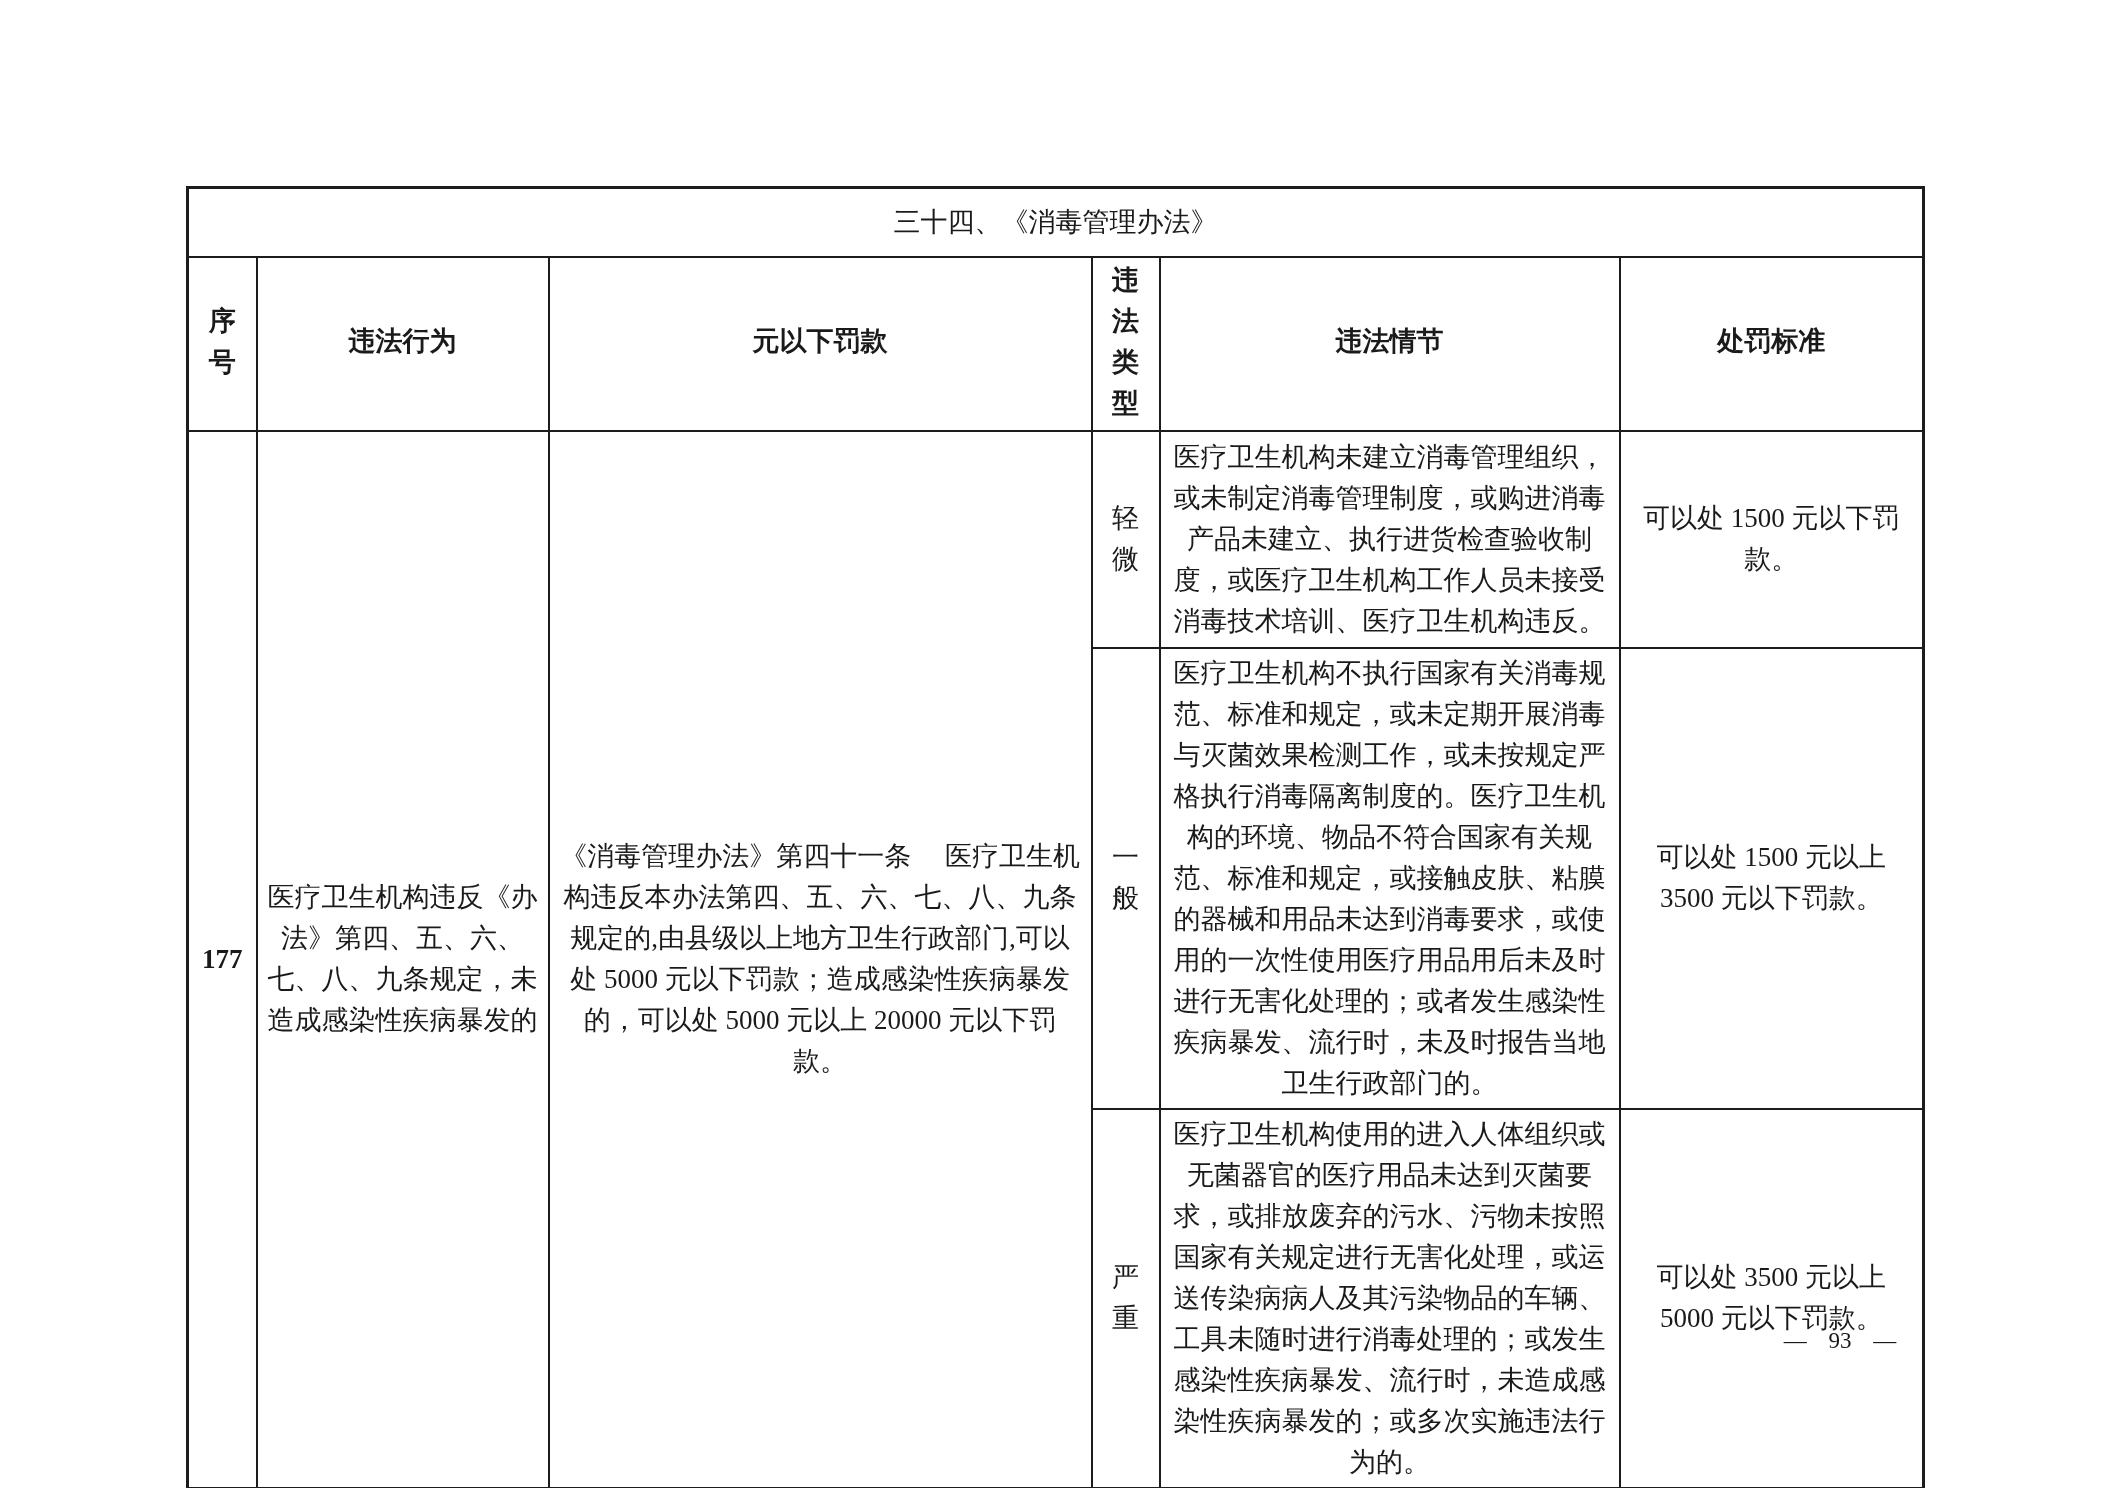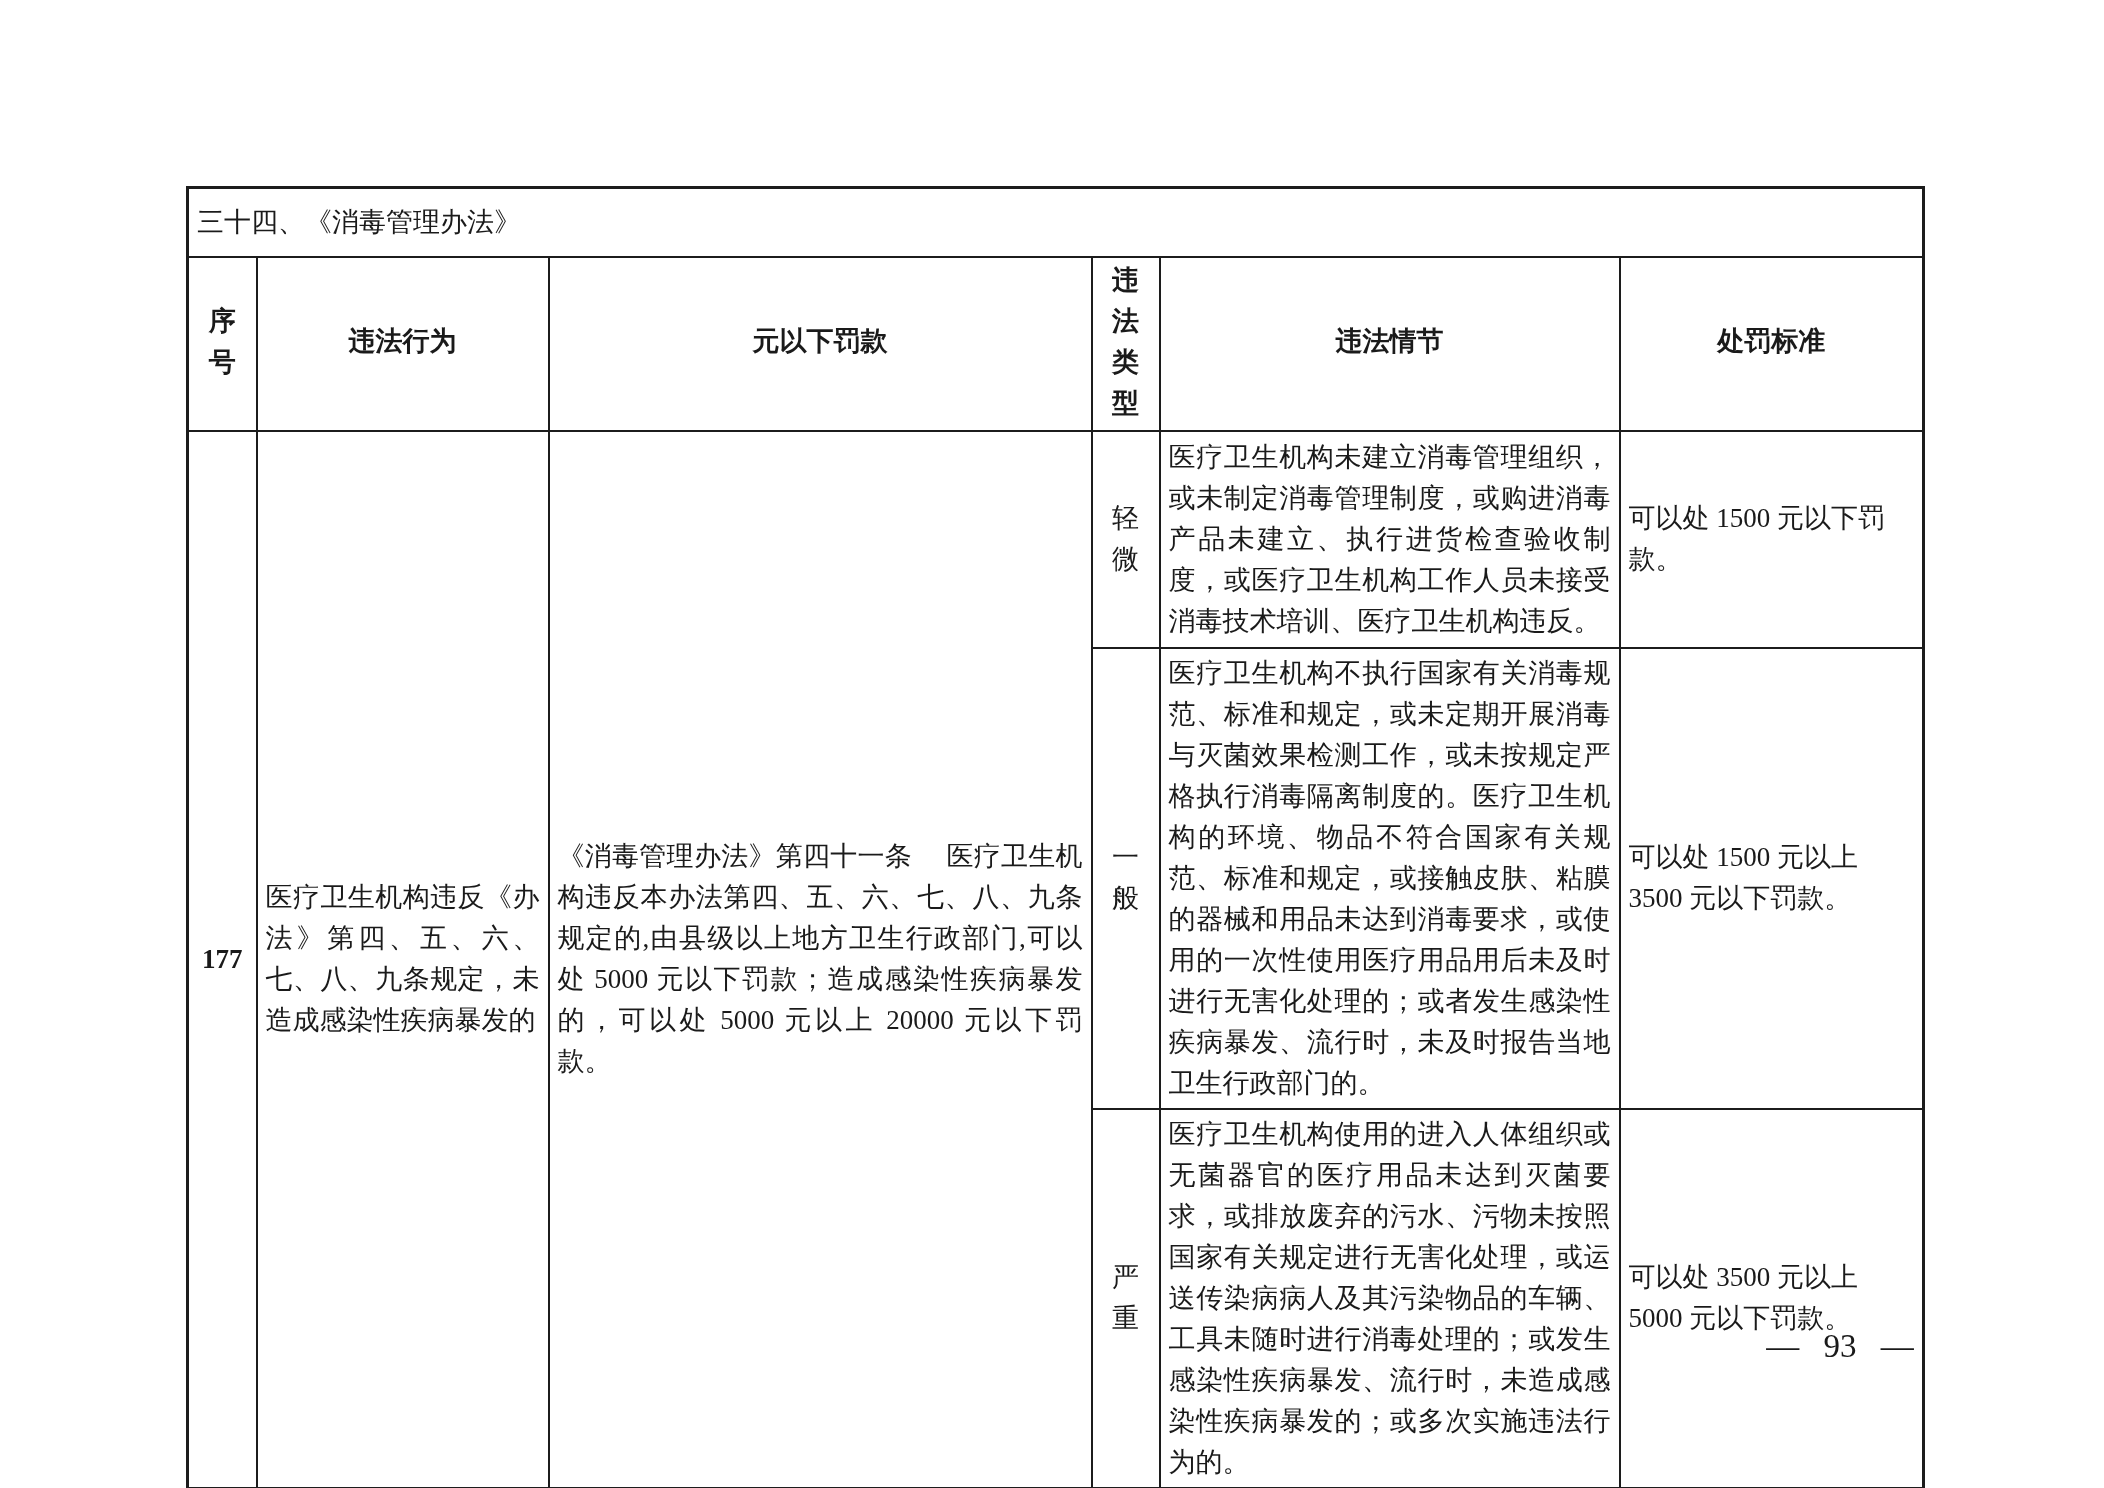--- a/index.html
+++ b/index.html
@@ -24,20 +24,21 @@
     table-layout: fixed;
     border: 3px solid #1c1c1c;
   }
   table.reg-table td {
     border: 2px solid #1c1c1c;
     vertical-align: middle;
     font-size: 27px;
     line-height: 41px;
     padding: 4px 8px;
     overflow: hidden;
+    text-align: center;
   }
   tr.row-title  { height: 69px;  }
   tr.row-header { height: 80px;  }
   tr.row-r1     { height: 217px; }
   tr.row-r2     { height: 410px; }
   tr.row-r3     { height: 328px; }
 
   td.cell-title {
     font-size: 33px;
     text-align: left;
@@ -76,21 +77,21 @@
   td.cell-std {
     text-align: left;
     font-size: 26px;
     padding: 4px 2px 4px 7px;
   }
   .page-number {
     position: absolute;
     left: 1740px; top: 1328px;
     width: 200px;
     text-align: center;
-    font-size: 33px;
+    font-size: 23px;
     word-spacing: 16px;
     white-space: nowrap;
   }
 </style>
 </head>
 <body>
 
 <div class="page">
 
   <table class="reg-table">

